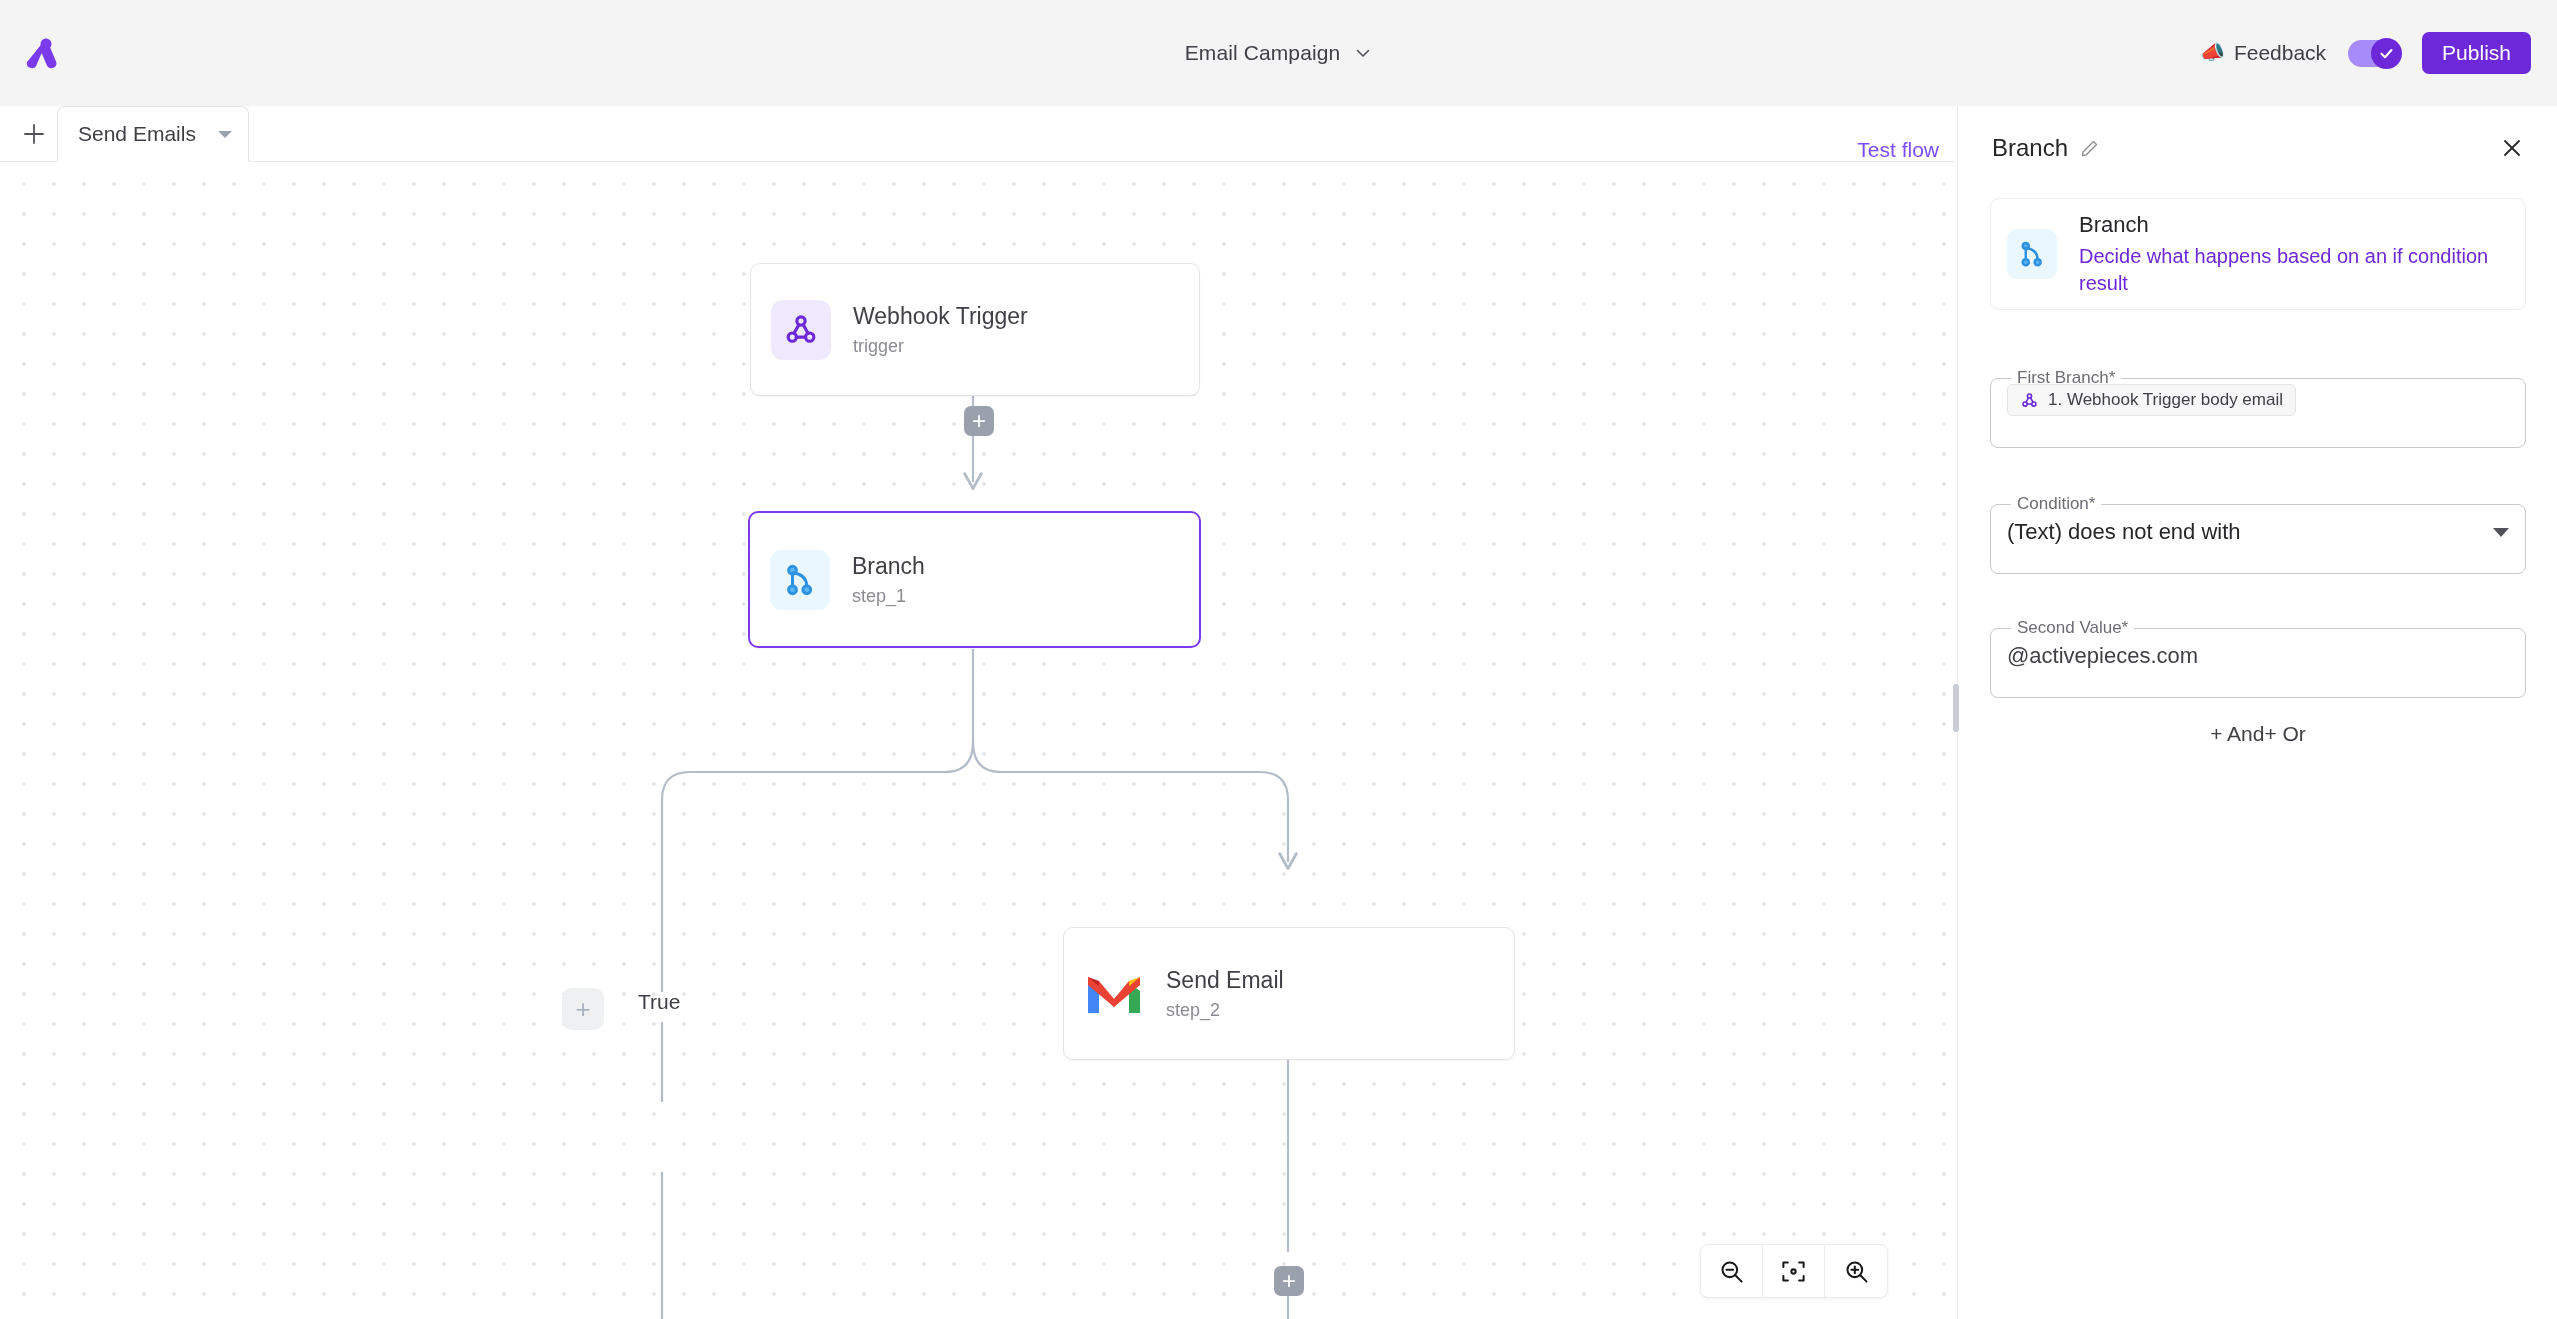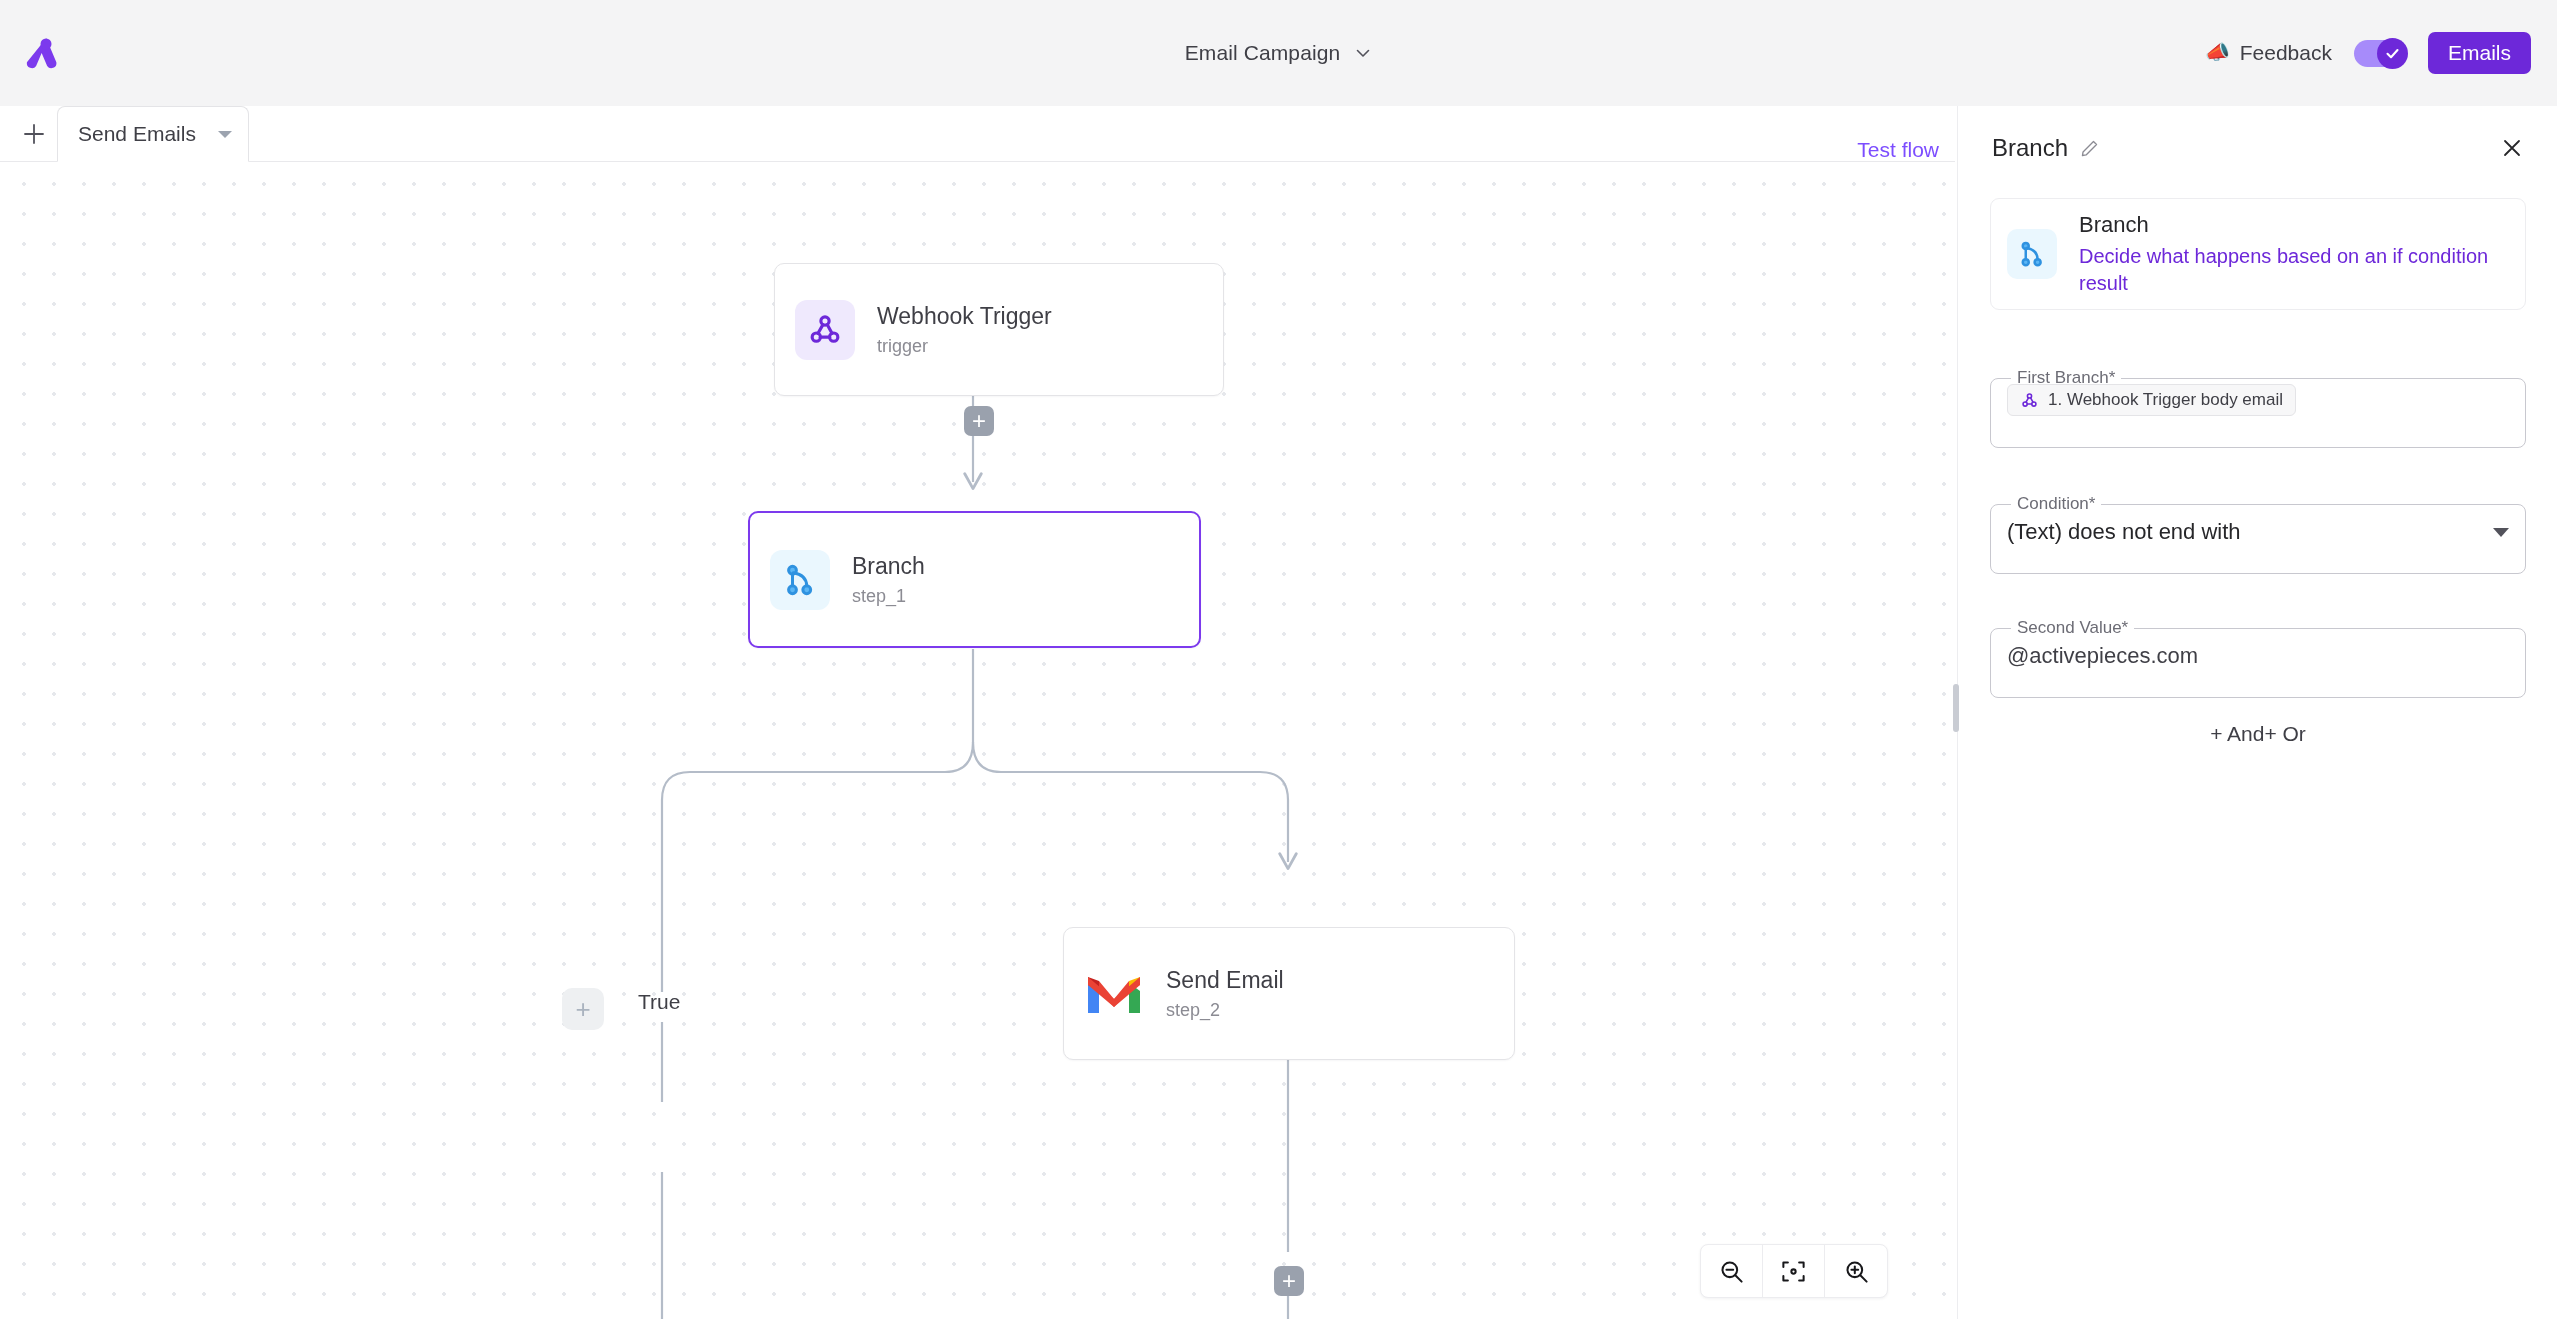--- a/index.html
+++ b/index.html
@@ -106,21 +106,21 @@
     margin-left: 20px; flex: none;
   }
   .node-icon-plain {
     width: 60px; height: 60px; display:flex; align-items:center; justify-content:center;
     margin-left: 20px; flex:none;
   }
   .node-text { margin-left: 22px; display: flex; flex-direction: column; gap: 6px; }
   .node-title { font-size: 23px; color: #3f3f46; }
   .node-sub { font-size: 18px; color: #8b8b93; }
 
-  .node-webhook { left: 774px; top: 101px; width: 450px; height: 133px; }
+  .node-webhook { left: 750px; top: 101px; width: 450px; height: 133px; }
   .node-branch  { left: 748px; top: 349px; width: 453px; height: 137px; }
   .node-email   { left: 1063px; top: 765px; width: 452px; height: 133px; }
 
   .ico-webhook-bg { background: #efe9fd; }
   .ico-branch-bg  { background: #eaf7fe; }
 
   
   .plus-handle {
     position: absolute; display: flex; align-items: center; justify-content: center;
     cursor: pointer;
@@ -252,21 +252,21 @@
         <span class="megaphone">📣</span>
         <span>Feedback</span>
       </div>
       <div class="toggle">
         <div class="knob">
           <svg width="17" height="17" viewBox="0 0 17 17">
             <path d="M3.5 8.8 L7 12.2 L13.5 5" fill="none" stroke="#fff" stroke-width="2.1" stroke-linecap="round" stroke-linejoin="round"></path>
           </svg>
         </div>
       </div>
-      <button class="btn-publish">Emails</button>
+      <button class="btn-publish">Publish</button>
     </div>
   </div>
 
   <div class="subbar">
     <div class="plus-tab">
       <svg width="26" height="26" viewBox="0 0 26 26">
         <path d="M13 4 V22 M4 13 H22" stroke="#52525b" stroke-width="1.8" stroke-linecap="round"></path>
       </svg>
     </div>
     <div class="tab-sendemails">

